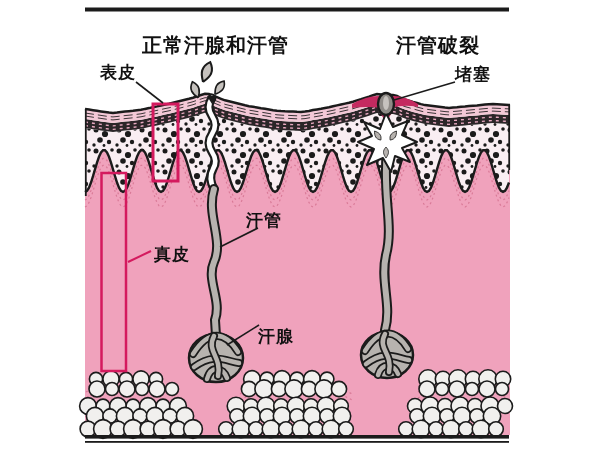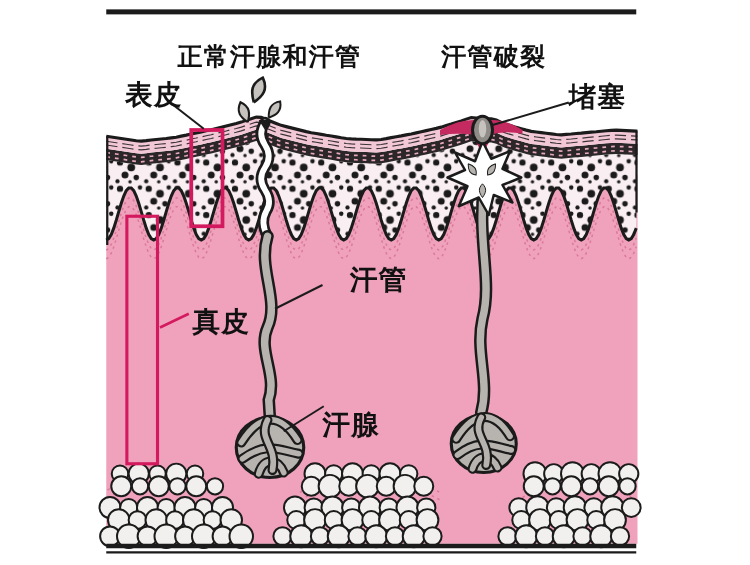--- a/index.html
+++ b/index.html
@@ -1,21 +1,21 @@
 <!DOCTYPE html>
 <html style="--ink: #1b1b1b; --magenta: #d41a5e; --dermis: #f0a2bc; --corneum: #f3c8d6; --darkband: #2b2628; --epibg: #f9eef2; --duct: #b7b3af; --plug: #8f8b87; --droplet: #c6c2be; --fat: #f1f0ee; --inflamed: #c42a60; --papline: #d97a97; --lumen: #ffffff;"><head>
 <meta charset="utf-8">
 <style>
   html,body{margin:0;padding:0;background:#fff;}
   .stage{position:relative;width:600px;height:452px;background:#fff;overflow:hidden;
          font-family:"Liberation Sans", sans-serif;}
   svg{position:absolute;left:0;top:0;}
   .txt{position:absolute;color:#111;font-weight:700;white-space:nowrap;text-align:right;}
   .title{font-size:20px;letter-spacing:1px;}
-  .lbl{font-size:22px;letter-spacing:1px;font-family:Liberation Serif, serif;}
+  .lbl{font-size:17px;letter-spacing:1px;font-family:Liberation Serif, serif;}
   #dots circle{fill:var(--ink);}
   .fill-ink{fill:var(--ink);}
   .lead{stroke:var(--ink);stroke-width:1.6;fill:none;}
   .mag{stroke:var(--magenta);fill:none;}
   .tube-out{stroke:var(--ink);stroke-width:10;fill:none;stroke-linecap:round;}
   .tube-in{stroke:var(--duct);stroke-width:6;fill:none;stroke-linecap:round;}
   .chan-out{stroke:var(--ink);stroke-width:9;fill:none;stroke-linecap:round;}
   .chan-in{stroke:var(--lumen);stroke-width:4.6;fill:none;stroke-linecap:round;}
 </style>
 </head>
@@ -239,19 +239,19 @@
     </g>
 
     <g>
       <rect x="85" y="7.5" width="424" height="4" class="fill-ink"></rect>
       <rect x="85" y="435" width="424" height="3.6" class="fill-ink"></rect>
       <rect x="85" y="441" width="424" height="1.8" class="fill-ink"></rect>
     </g>
   </svg>
 
   <div class="txt title" style="left:142px;top:32px">正常汗腺和汗管</div>
-  <div class="txt title" style="left:353px;top:32px">汗管破裂</div>
+  <div class="txt title" style="left:396px;top:32px">汗管破裂</div>
   <div class="txt lbl" style="left:100px;top:61px">表皮</div>
   <div class="txt lbl" style="left:455px;top:63px">堵塞</div>
-  <div class="txt lbl" style="left:280px;top:209px">汗管</div>
+  <div class="txt lbl" style="left:246px;top:209px">汗管</div>
   <div class="txt lbl" style="left:154px;top:243px">真皮</div>
   <div class="txt lbl" style="left:258px;top:325px">汗腺</div>
 </div>
 
 </body></html>

